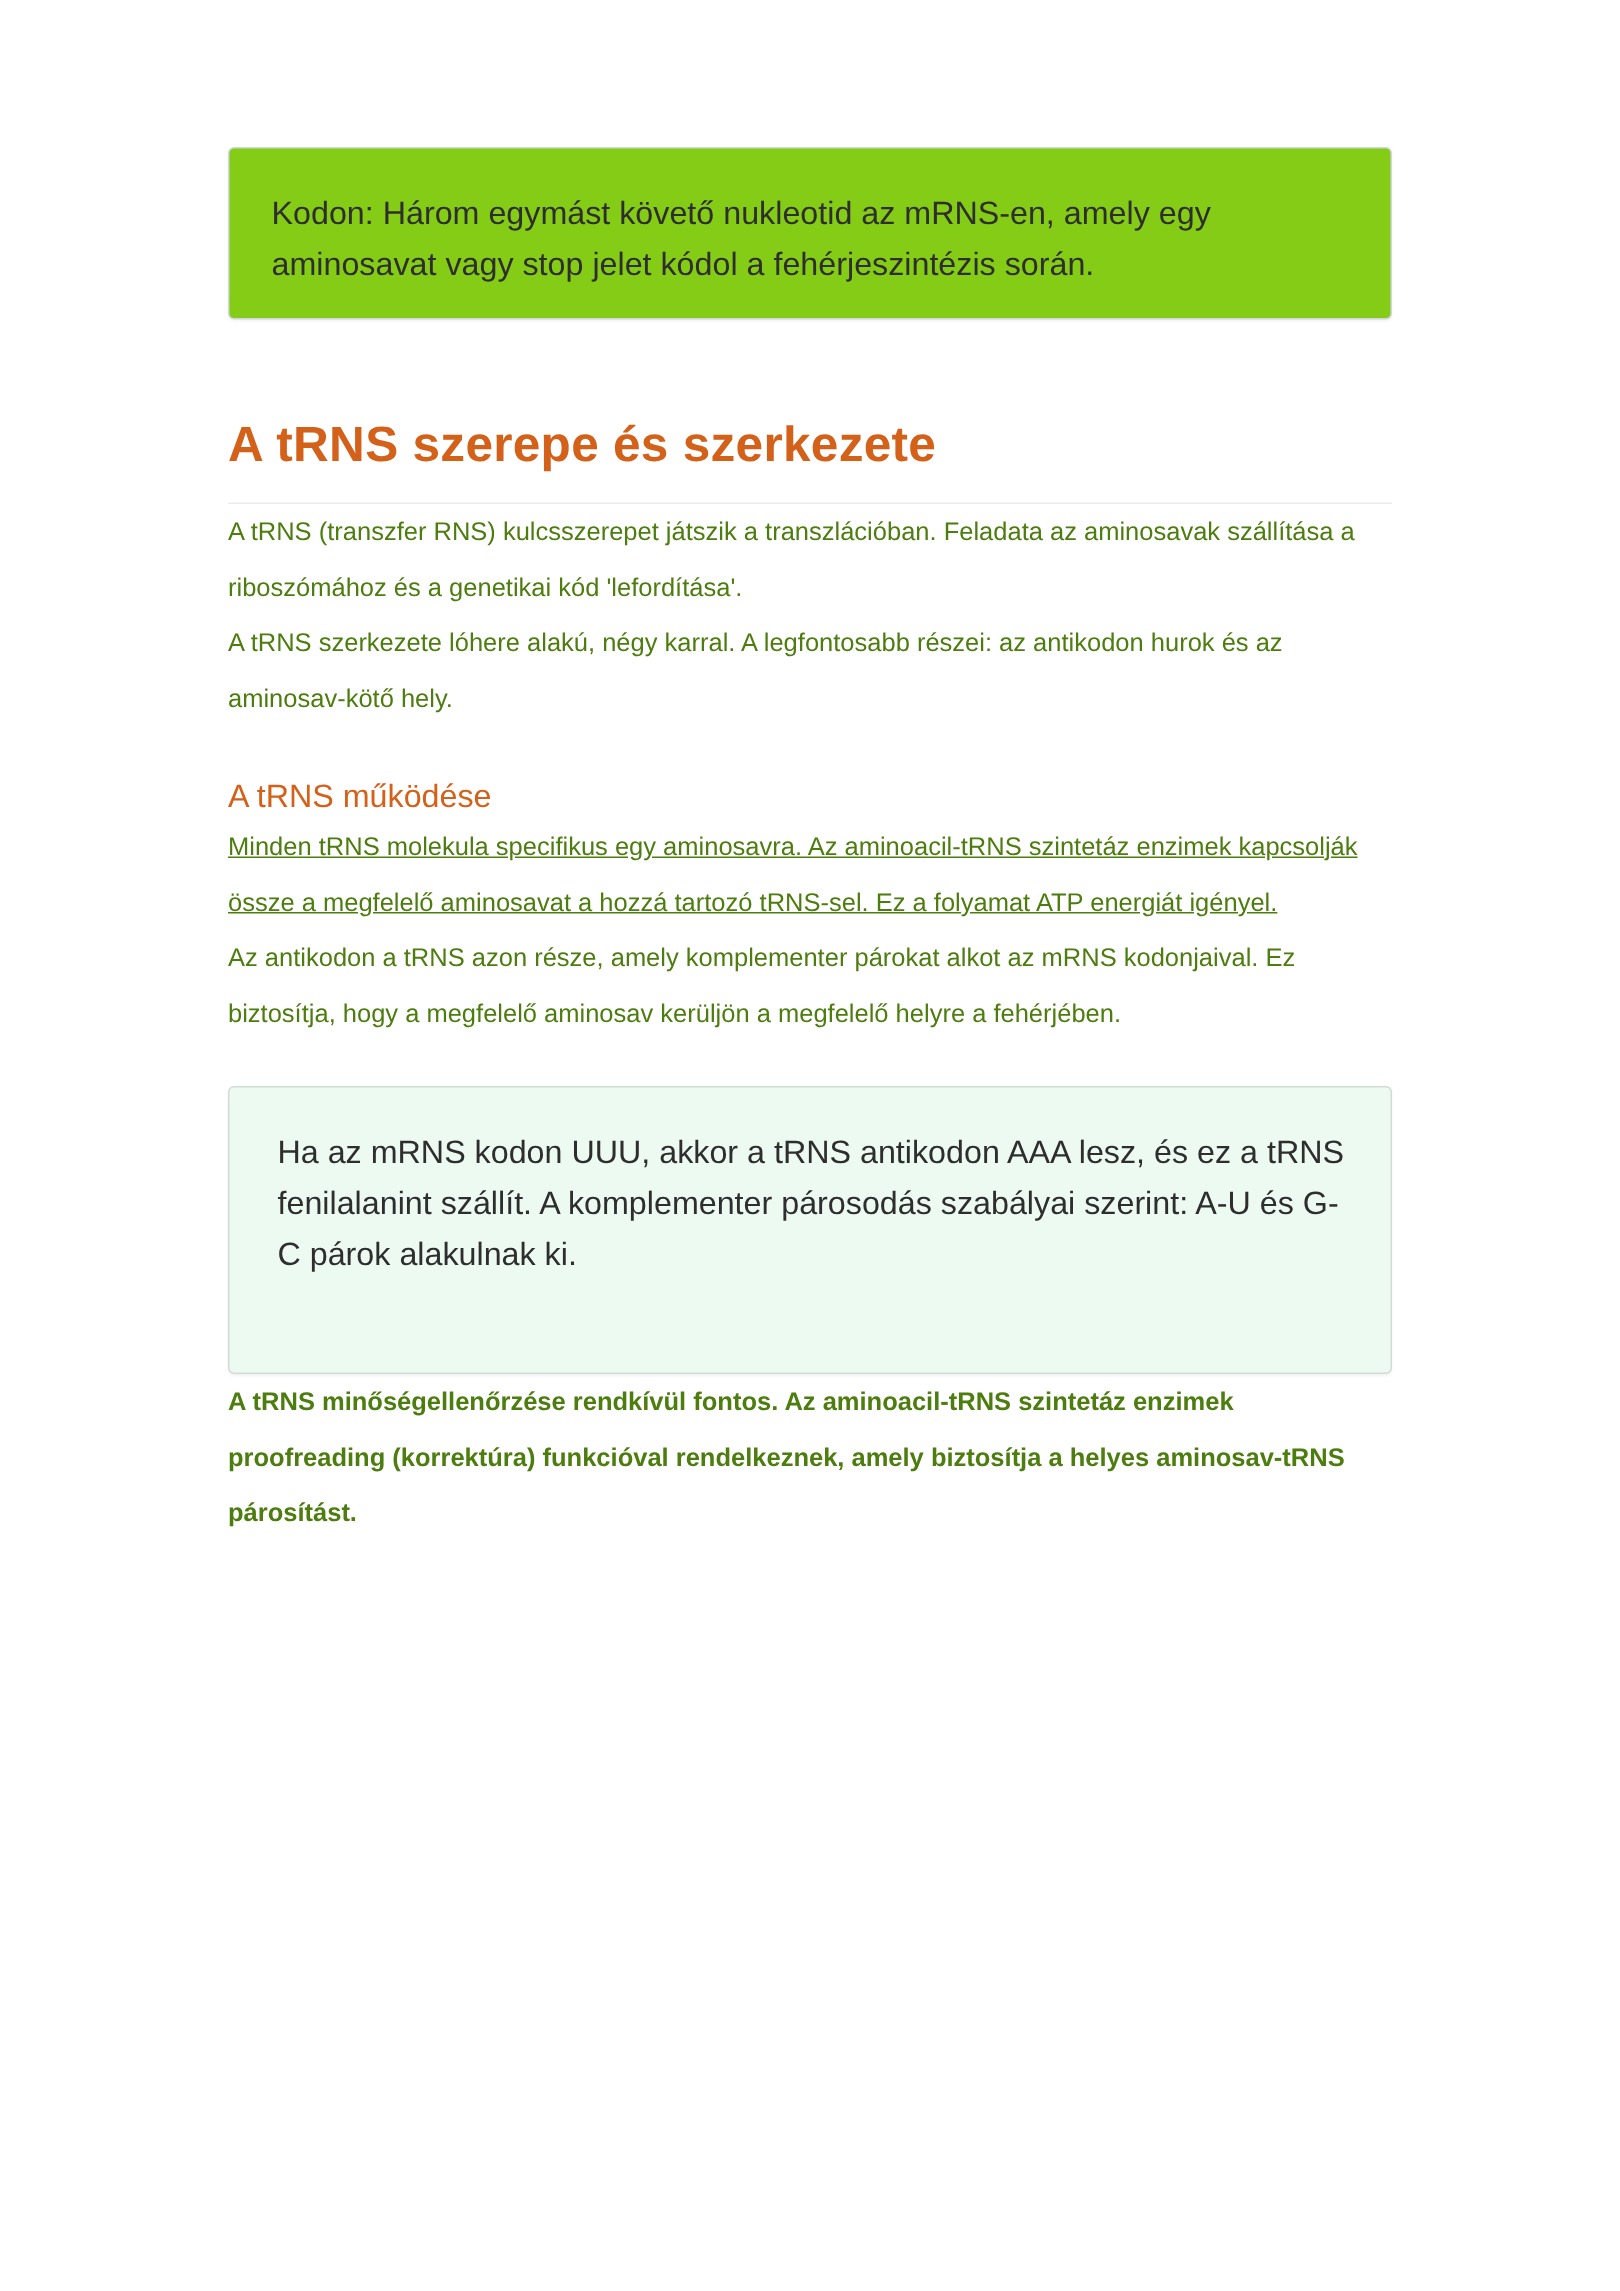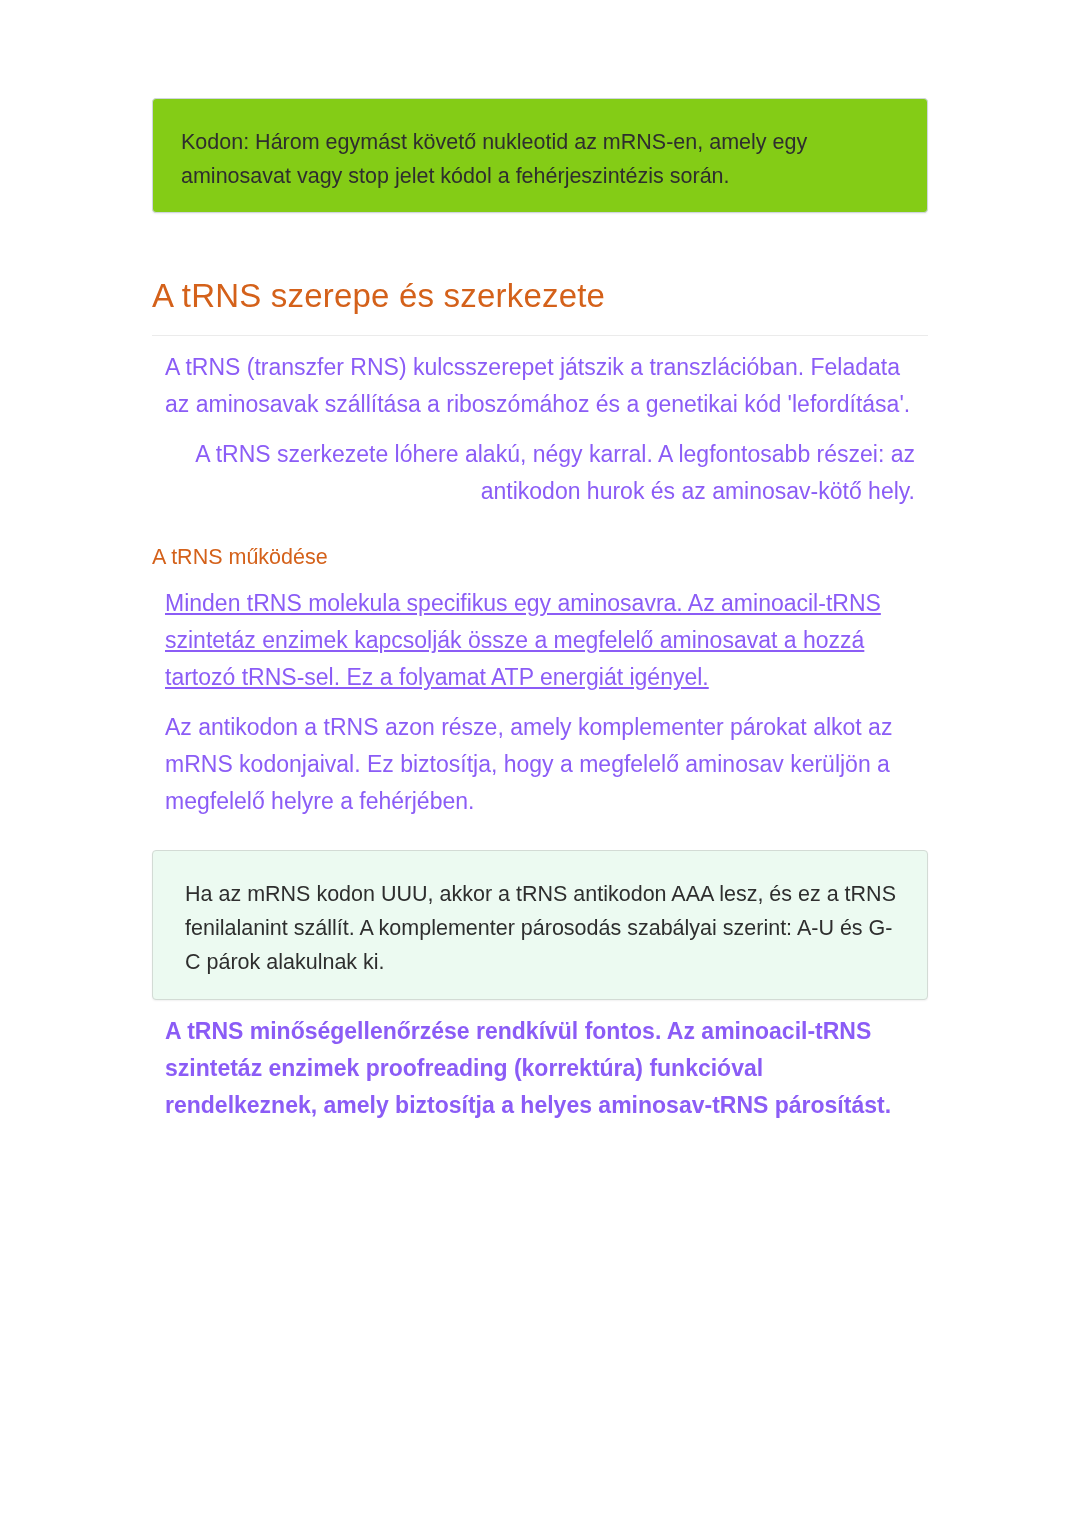--- a/index.html
+++ b/index.html
@@ -30,51 +30,51 @@
       line-height: 34px;
       color: #2e2e2e;
       box-shadow: 0 1px 2px rgba(0,0,0,0.06);
     }
     .callout-blue {
       background: #84cc16;
       height: 115px;
     }
     .callout-green {
       background: #ecfaf1;
-      height: 150px;
+      height: 192px;
       margin-top: 30px;
       padding-top: 26px;
       border-color: #d3dbd5;
       padding-left: 32px;
     }
     h2.section-title {
       margin: 60px 0 0 0;
       font-size: 33px;
-      font-weight: normal;
+      font-weight: bold;
       color: #d4611a;
       letter-spacing: 0.2px;
       line-height: 46px;
       padding-bottom: 16px;
       border-bottom: 1.5px solid #ebebeb;
     }
     h3.subsection-title {
       margin: 32px 0 0 0;
       font-size: 21.5px;
       font-weight: normal;
       color: #d4611a;
       line-height: 30px;
     }
     p.para {
-      margin: 13px;
-      font-size: 23px;
+      margin: 0;
+      font-size: 17px;
       line-height: 37px;
-      color: #8b5cf6;
+      color: #4d7c0f;
     }
     .p1 { margin-top: 30px; }
-    .p2 { margin-top: 22px; text-align: right; }
+    .p2 { margin-top: 22px; }
     .p3 { margin-top: 26px; text-decoration: underline; }
     .p4 { margin-top: 22px; }
     .p5 { margin-top: 30px; font-weight: bold; }
   </style>
 </head>
 <body>
 
 <div class="page">
 
   <div class="callout callout-blue">

